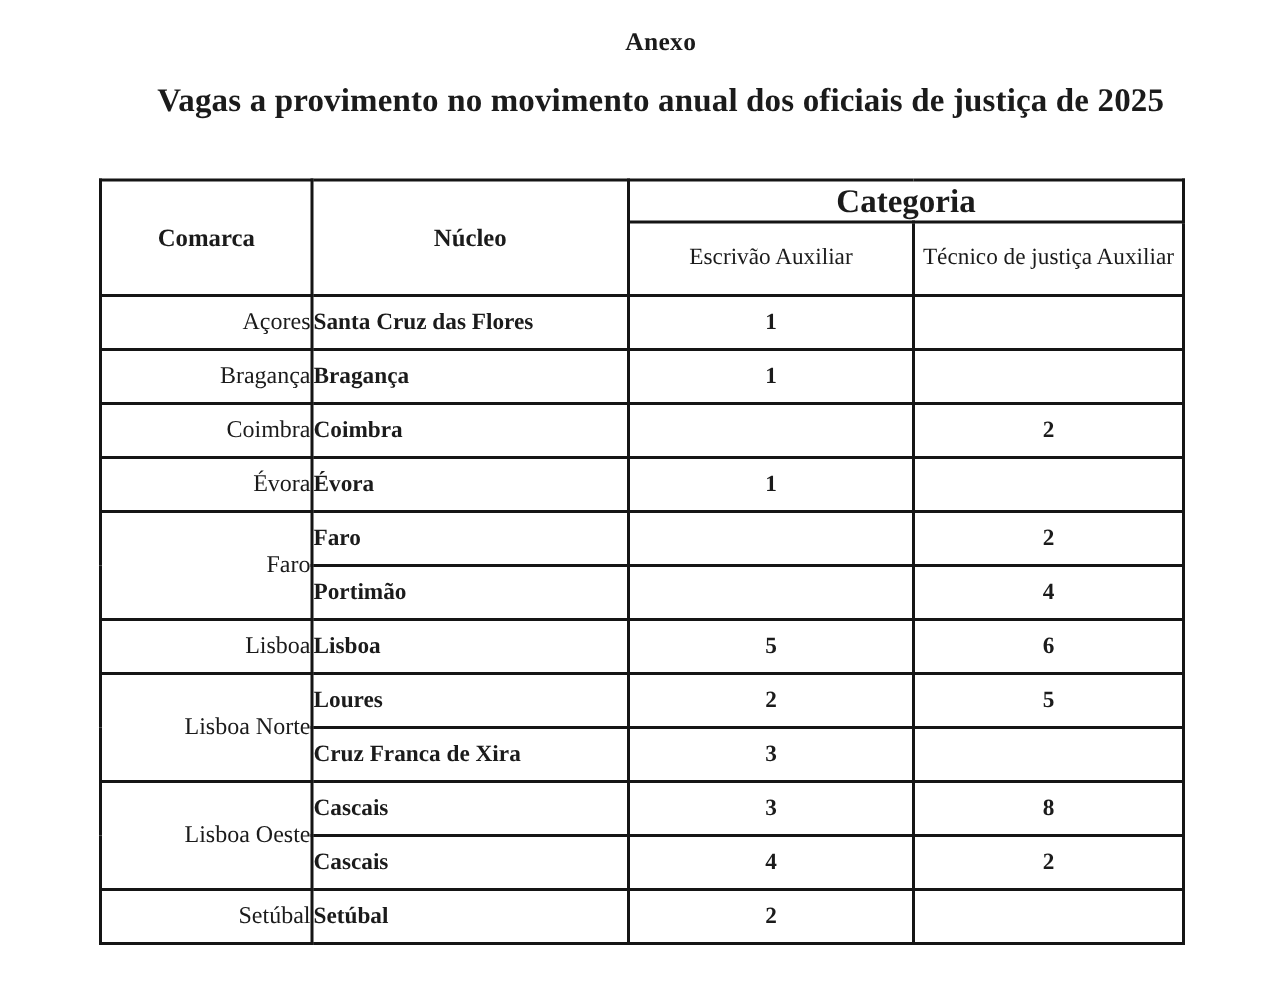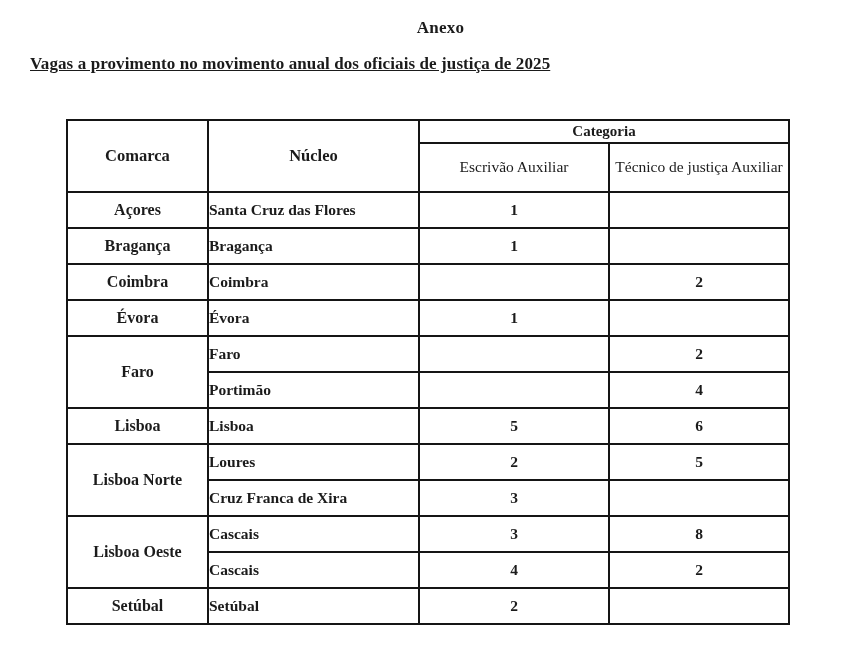--- a/index.html
+++ b/index.html
@@ -26,23 +26,23 @@
     text-align: center;
     font-size: 17px;
     font-weight: bold;
     letter-spacing: 0.2px;
   }
   .doc-subtitle {
     position: absolute;
     top: 54px;
     left: 30px;
     width: 821px;
-    font-size: 17px;
+    text-align: center;
+    font-size: 22px;
     font-weight: bold;
-    text-decoration: underline;
     letter-spacing: 0.1px;
   }
   table.vagas {
     position: absolute;
     left: 66px;
     top: 119px;
     width: 722px;
     border-collapse: collapse;
     table-layout: fixed;
     font-size: 16px;
@@ -52,40 +52,40 @@
   table.vagas col.c3 { width: 190px; }
   table.vagas col.c4 { width: 180px; }
   table.vagas th, table.vagas td {
     border: 2px solid #151515;
     padding: 0;
     vertical-align: middle;
     background: #ffffff;
   }
   th.cat-head {
     height: 21px;
-    font-size: 15px;
+    font-size: 22px;
     font-weight: bold;
     text-align: center;
   }
   th.main-head {
     font-size: 16.5px;
     font-weight: bold;
   }
   th.sub-head {
     height: 47px;
     font-weight: normal;
     font-size: 15.5px;
     text-align: center;
     line-height: 1.35;
     padding: 0 14px;
   }
   tbody td { height: 34px; font-weight: bold; }
   td.comarca {
-    font-weight: bold;
-    text-align: center;
+    font-weight: normal;
+    text-align: right;
     padding-left: 12px;
     font-size: 16px;
   }
   td.nucleo {
     text-align: left;
     padding-left: 8px;
     font-size: 15.5px;
   }
   td.num {
     text-align: center;

